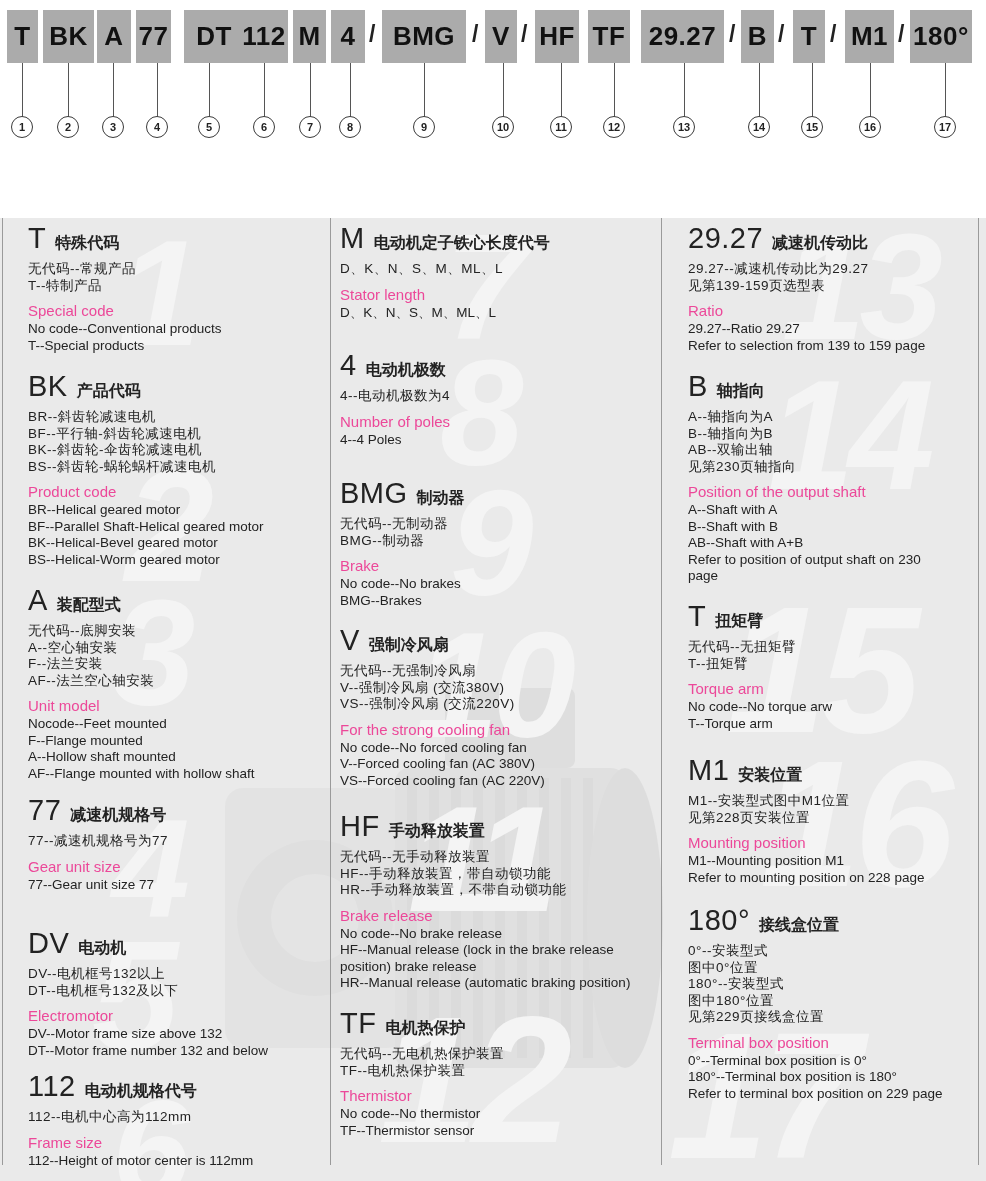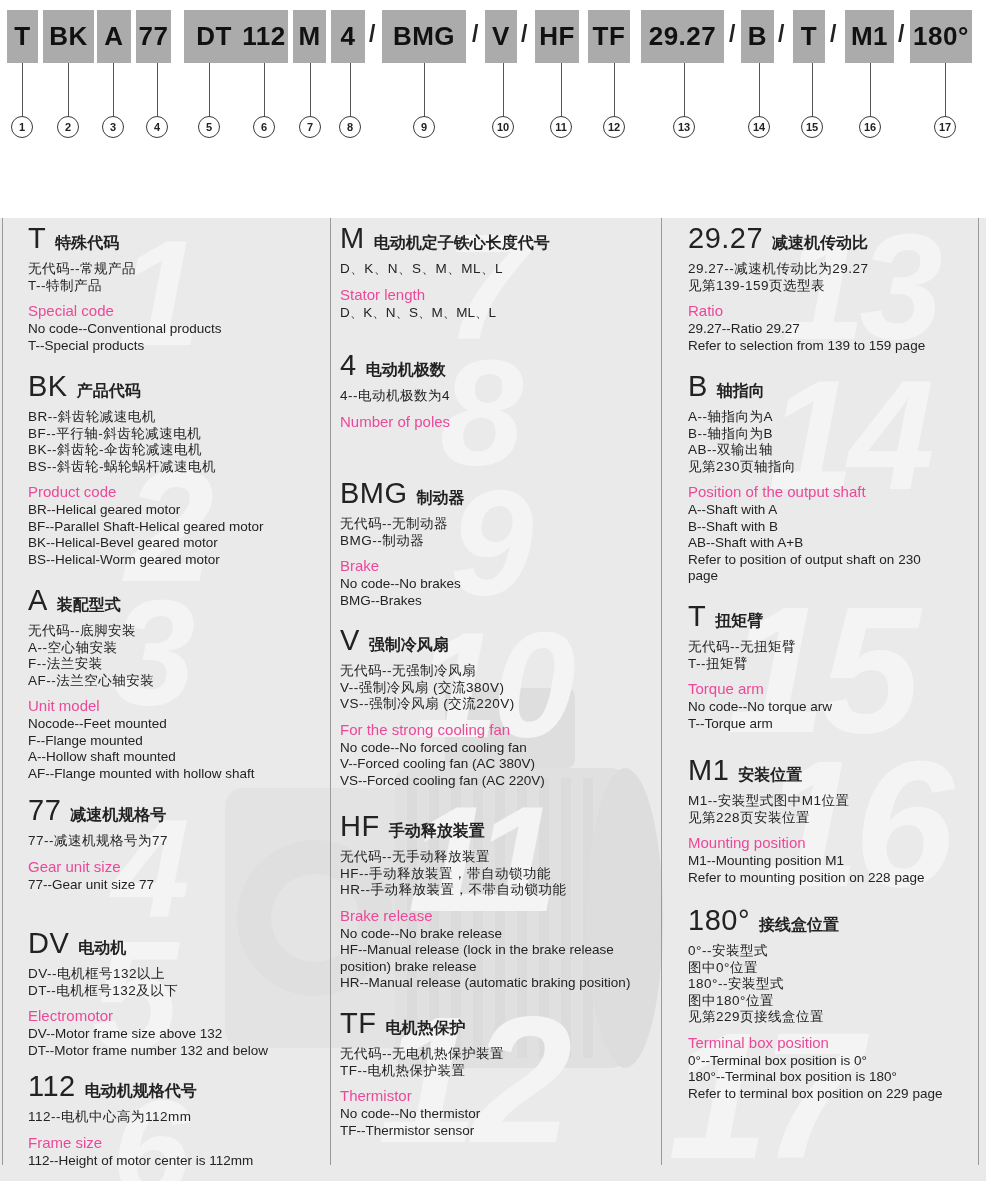--- a/index.html
+++ b/index.html
@@ -274,20 +274,23 @@
 
 <section class="sec" style="left:340px;top:349px;width:312px">
   <header class="sec-h">
       <span class="sec-code">4</span>
       <span class="sec-zh-title">电动机极数</span>
     </header>
   <div class="lines zh">
       <div>4--电动机极数为4</div>
     </div>
   <div class="sec-en-title">Number of poles</div>
+  <div class="lines en">
+      <div>4--4 Poles</div>
+    </div>
 </section>
 
 <section class="sec" style="left:340px;top:477px;width:312px">
   <header class="sec-h">
       <span class="sec-code">BMG</span>
       <span class="sec-zh-title">制动器</span>
     </header>
   <div class="lines zh">
       <div>无代码--无制动器</div>
       <div>BMG--制动器</div>

